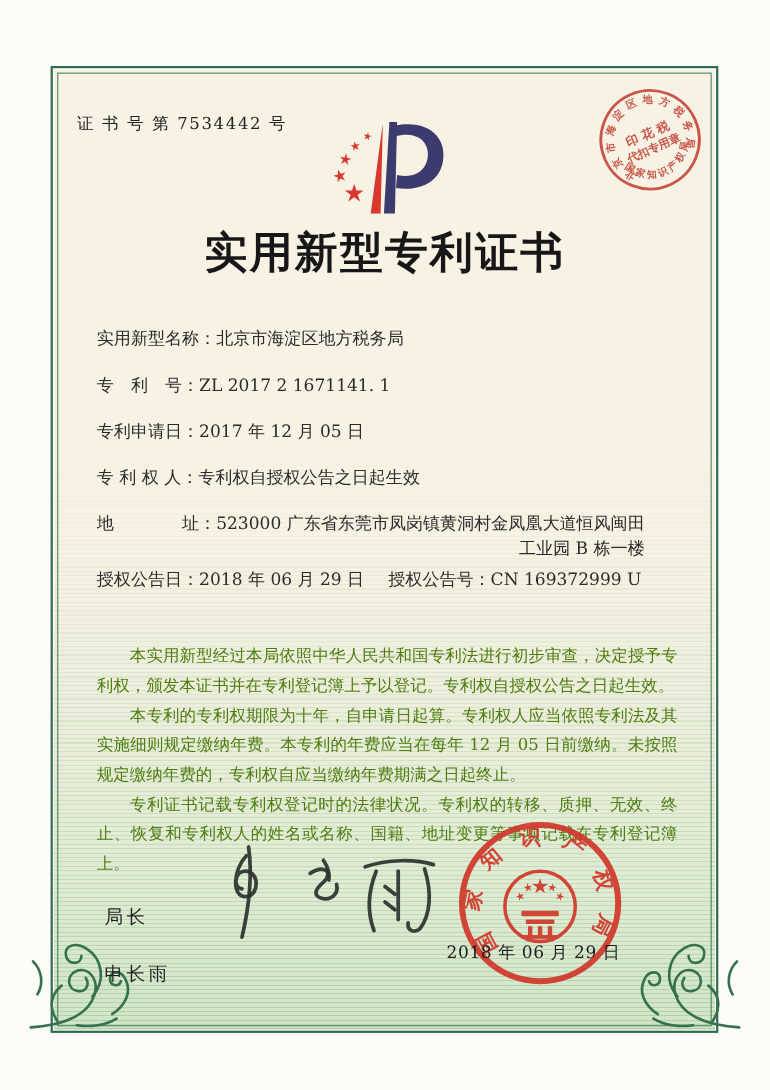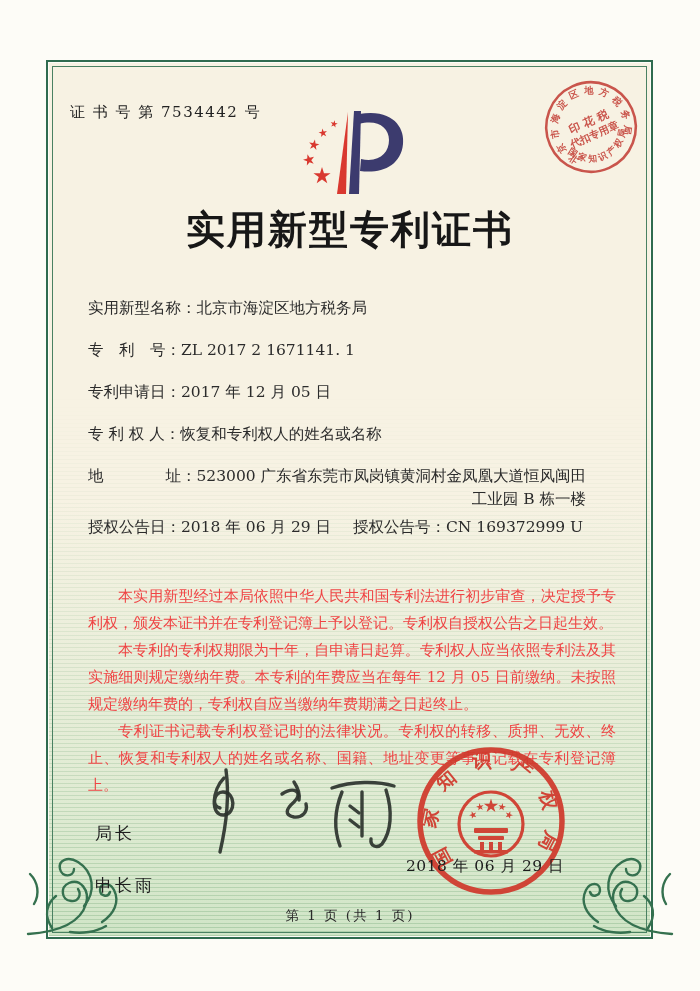--- a/index.html
+++ b/index.html
@@ -33,21 +33,21 @@
   .fields{position:absolute;left:88px;top:297px;width:528px;font-size:15.5px;}
   .frow{display:flex;line-height:23px;margin-bottom:19px;text-align:right;}
   .flabel{flex:0 0 auto;white-space:pre;}
   .fvalue{white-space:pre-line;}
   .frow-addr{margin-bottom:5px;}
   .grow{display:flex;line-height:23px;align-items:center;}
   .gcol1{flex:0 0 265px;display:flex;}
   .gcol2{display:flex;}
 
   .body-text{position:absolute;left:88px;top:583px;width:528px;
-    font-size:15px;line-height:27px;text-align:justify;color:#ef4444;}
+    font-size:15px;line-height:27px;text-align:justify;color:#4d7c0f;}
   .body-text p{margin:0;text-indent:2em;}
 
   .director{position:absolute;left:95px;top:793px;font-size:17px;letter-spacing:3px;color:#1f1f1f;}
   .director div{margin-bottom:14px;margin-top:29px;}
   .sig{position:absolute;left:190px;top:760px;width:218px;height:108px;}
   .sig path{fill:none;stroke:#2b322c;stroke-width:3.4;stroke-linecap:round;stroke-linejoin:round;opacity:.92;}
 
   .seal{position:absolute;left:414px;top:744px;width:154px;height:154px;opacity:.93;}
   .seal-date{position:absolute;left:406px;top:856px;font-size:15.5px;color:#1c1c1c;letter-spacing:.5px;}
   .stamp{position:absolute;left:532px;top:68px;width:118px;height:118px;transform:rotate(-24deg);opacity:.9;}
@@ -127,21 +127,21 @@
     <div class="frow">
       <span class="flabel">专　利　号：</span>
       <span class="fvalue">ZL 2017 2 1671141. 1</span>
     </div>
     <div class="frow">
       <span class="flabel">专利申请日：</span>
       <span class="fvalue">2017 年 12 月 05 日</span>
     </div>
     <div class="frow">
       <span class="flabel">专 利 权 人：</span>
-      <span class="fvalue">恢复和专利权人的姓名或名称</span>
+      <span class="fvalue">专利权自授权公告之日起生效</span>
     </div>
     <div class="frow frow-addr">
       <span class="flabel">地　　　　址：</span>
       <span class="fvalue">523000 广东省东莞市凤岗镇黄洞村金凤凰大道恒风闽田
 工业园 B 栋一楼</span>
     </div>
     <div class="grow">
       <span class="gcol1">
         <span class="flabel">授权公告日：</span>
         <span class="fvalue">2018 年 06 月 29 日</span>
@@ -195,15 +195,14 @@
       <rect x="60" y="84" width="34" height="5" rx="1"></rect>
       <rect x="64" y="92" width="26" height="4" rx="1"></rect>
       <rect x="66" y="98" width="4" height="9"></rect>
       <rect x="75" y="98" width="4" height="9"></rect>
       <rect x="84" y="98" width="4" height="9"></rect>
       <rect x="60" y="106" width="34" height="3.5"></rect>
     </g>
   </svg>
   <div class="seal-date">2018 年 06 月 29 日</div>
 
-  <div class="footer">第 1 页 (共 1 页)</div>
 
 </div>
 
 </body></html>

